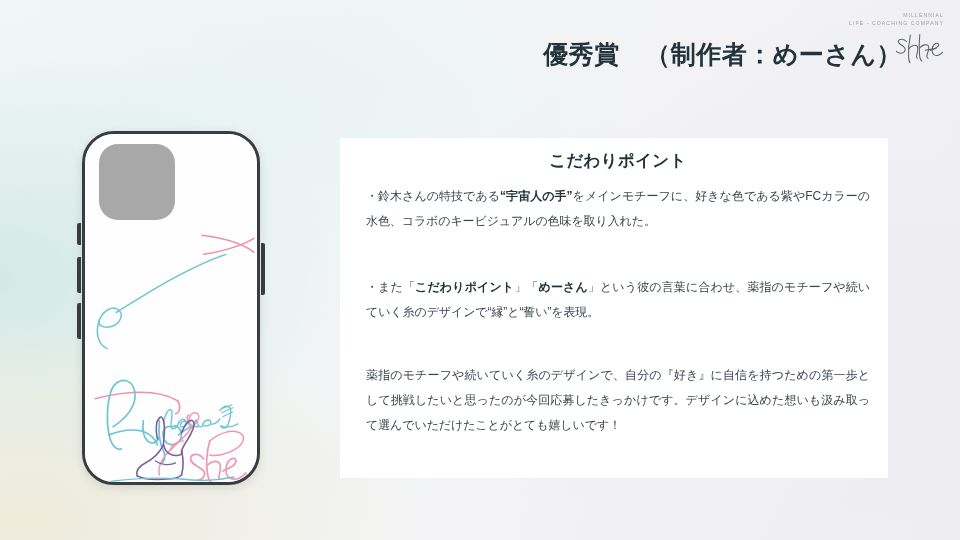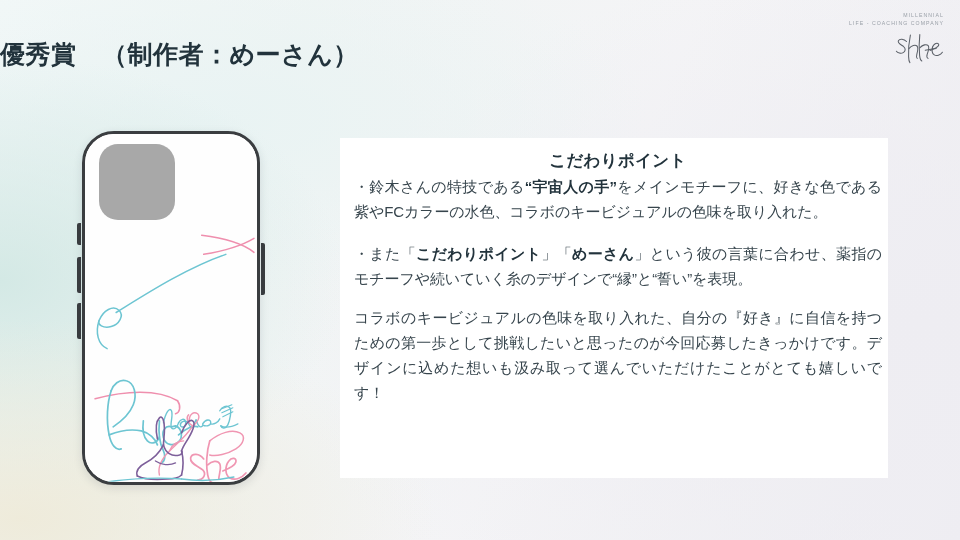--- a/index.html
+++ b/index.html
@@ -52,21 +52,21 @@
     justify-content: flex-end;
     align-items: center;
   }
   .brand-mark svg { display: block; }
 
   .page-title {
     position: absolute;
     top: 38px;
     left: 0;
     width: 902px;
-    text-align: left;
+    text-align: right;
     font-size: 25px;
     font-weight: 700;
     letter-spacing: 0.5px;
     color: #22333c;
     font-family: "Liberation Sans", "DejaVu Sans", sans-serif;
   }
 
   
   .phone-wrap {
     position: absolute;
@@ -132,24 +132,24 @@
   .section-heading {
     text-align: center;
     font-size: 16.5px;
     font-weight: 700;
     color: #22333c;
     line-height: 24px;
     margin: 0 0 2px 0;
     letter-spacing: 0.3px;
   }
   .body-text {
-    font-size: 15px;
+    font-size: 12px;
     line-height: 25px;
     color: #37454d;
-    margin: 0;
+    margin: 12px;
     text-align: justify;
     text-justify: inter-character;
     letter-spacing: -0.1px;
   }
   .body-text b { font-weight: 700; color: #22333c; }
   .para-gap { height: 17px; }
   .heading-gap { height: 14px; }
 </style>
 </head>
 <body>
@@ -258,18 +258,18 @@
 
       <div class="para-gap"></div>
 
       <p class="body-text">
         <span>・また「</span><b>こだわりポイント</b><span>」「</span><b>めーさん</b><span>」という彼の言葉に合わせ、薬指のモチーフや続いていく糸のデザインで“縁”と“誓い”を表現。</span>
       </p>
 
       <div class="heading-gap"></div>
 
 
-      <p class="body-text">コラボのキービジュアルの色味を取り入れた、自分の『好き』に自信を持つための第一歩として挑戦したいと思ったのが今回応募したきっかけです。デザインに込めた想いも汲み取って選んでいただけたことがとても嬉しいです！</p>
+      <p class="body-text">薬指のモチーフや続いていく糸のデザインで、自分の『好き』に自信を持つための第一歩として挑戦したいと思ったのが今回応募したきっかけです。デザインに込めた想いも汲み取って選んでいただけたことがとても嬉しいです！</p>
 
     </div>
   </div>
 
 </div>
 
 </body></html>

